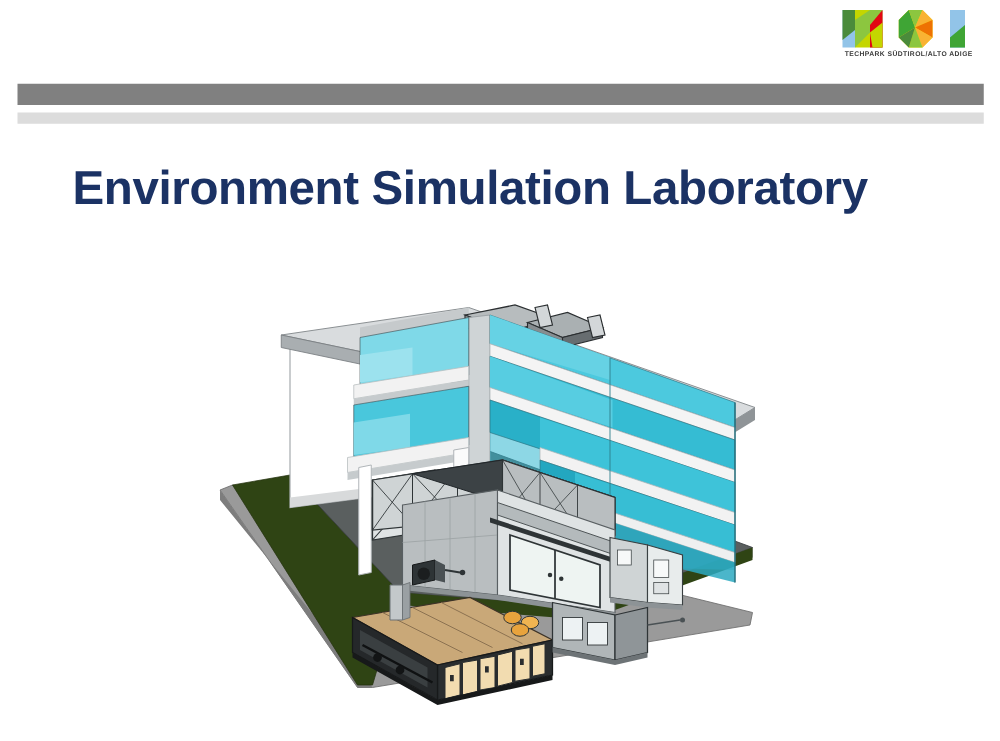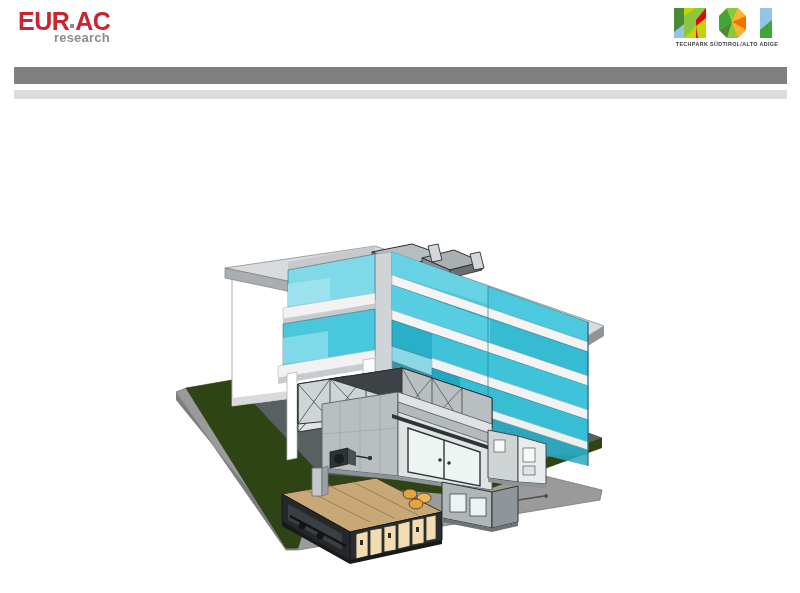--- a/index.html
+++ b/index.html
@@ -118,26 +118,20 @@
     width: 448px;
     height: 330px;
   }
   .render svg { display: block; }
 </style>
 </head>
 <body>
 
 <div class="slide">
 
-  <div class="logo-eurac">
-    <div class="eurac-word">
-      <span>EUR</span><span class="eurac-dot"></span><span>AC</span>
-    </div>
-    <div class="eurac-sub">research</div>
-  </div>
 
   <div class="logo-noi">
     <div class="noi-marks">
       <svg width="110" height="34" viewBox="0 0 110 34" xmlns="http://www.w3.org/2000/svg">
 
         <g>
           <polygon points="2,2 12,2 12,32 2,32" fill="#92c4e8"></polygon>
           <polygon points="2,2 12,2 12,18 2,26" fill="#4a8b3b"></polygon>
           <polygon points="12,2 24,2 24,32 12,32" fill="#c4d600"></polygon>
           <polygon points="12,10 24,2 24,20 12,32" fill="#8cc63f"></polygon>
@@ -163,20 +157,21 @@
           <polygon points="88,24 100,14 100,32 88,32" fill="#3fa535"></polygon>
         </g>
       </svg>
     </div>
     <div class="noi-sub">TECHPARK SÜDTIROL/ALTO ADIGE</div>
   </div>
 
   <div class="bar-thick"></div>
   <div class="bar-thin"></div>
 
+  <div class="title">Environment Simulation Laboratory</div>
 
   <div class="render">
     <svg width="448" height="330" viewBox="0 0 448 330" xmlns="http://www.w3.org/2000/svg">
 
       <g>
 
         <polygon points="6,154 16,150 432,252 430,262 128,312 116,312" fill="#9a9a9a" stroke="#6f6f6f" stroke-width="0.7"></polygon>
         <polygon points="6,154 116,312 128,312 6,162" fill="#7d7d7d"></polygon>
 
         <polygon points="16,150 62,142 150,236 128,310 116,310" fill="#2f4414" stroke="#24320f" stroke-width="0.6"></polygon>

